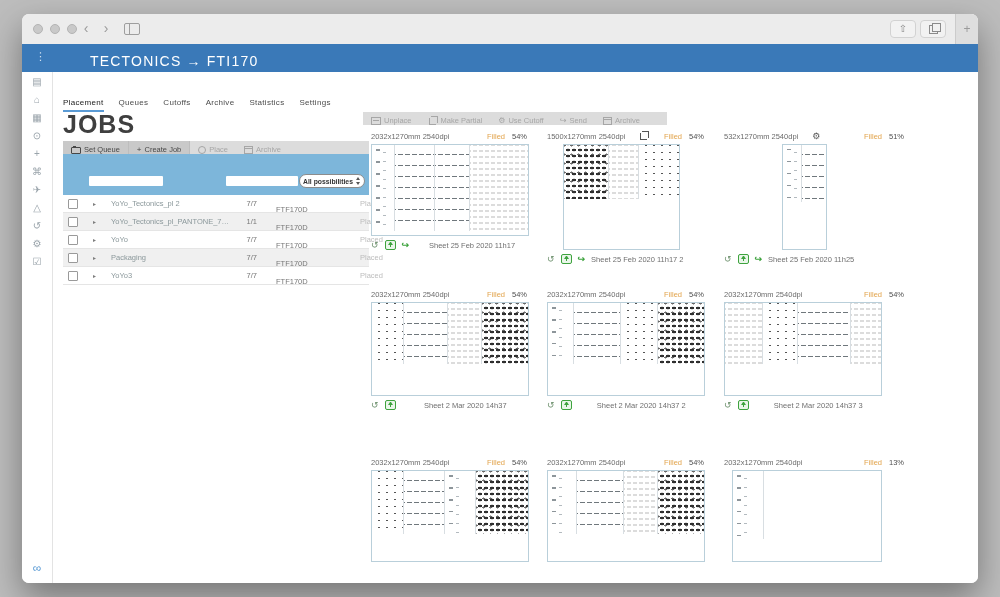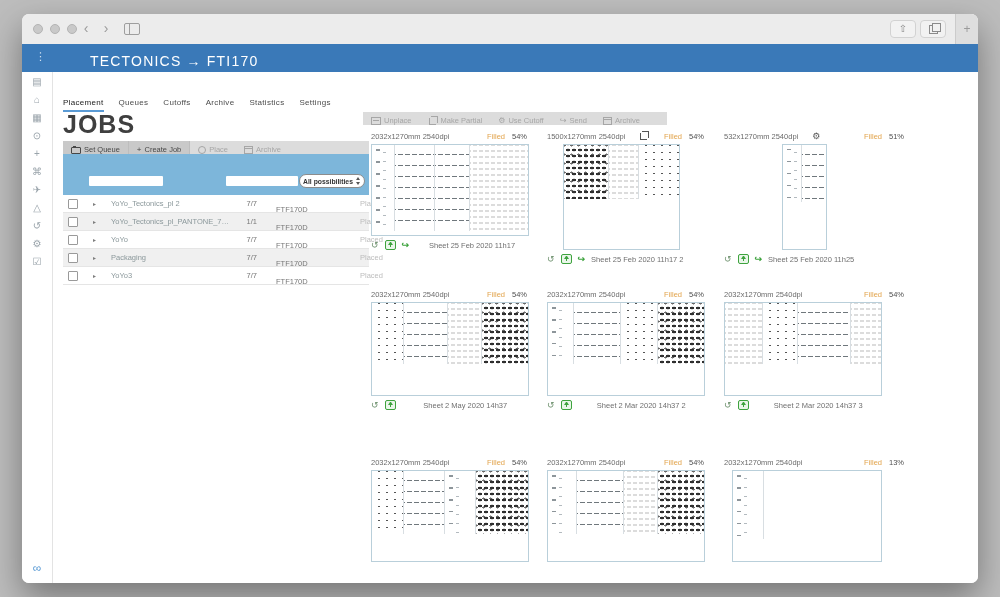--- a/index.html
+++ b/index.html
@@ -354,21 +354,21 @@
                   <div class="pcol col-dashes" style="width: 28%;"></div>
                   <div class="pcol col-light" style="width: 22%;"></div>
                   <div class="pcol col-dense" style="width: 30%;"></div>
                 </div>
               </div>
               <div class="cfoot" style="width: 158px;">
                 <span class="act act-history">↺</span>
                 <span class="act ">
                   <span class="i-export"></span>
                 </span>
-                <span class="sf-label">Sheet 2 May 2020 14h37</span>
+                <span class="sf-label">Sheet 2 Mar 2020 14h37</span>
               </div>
             </div>
             <div class="card" style="width: 177px;">
               <div class="chead">
                 <span class="csize">2032x1270mm 2540dpi</span>
                 <span class="cfill">Filled</span>
                 <span class="cpct">54%</span>
               </div>
               <div class="pv" style="width: 158px; height: 94px;">
                 <div class="pv-fill" style="height: 66%;">

